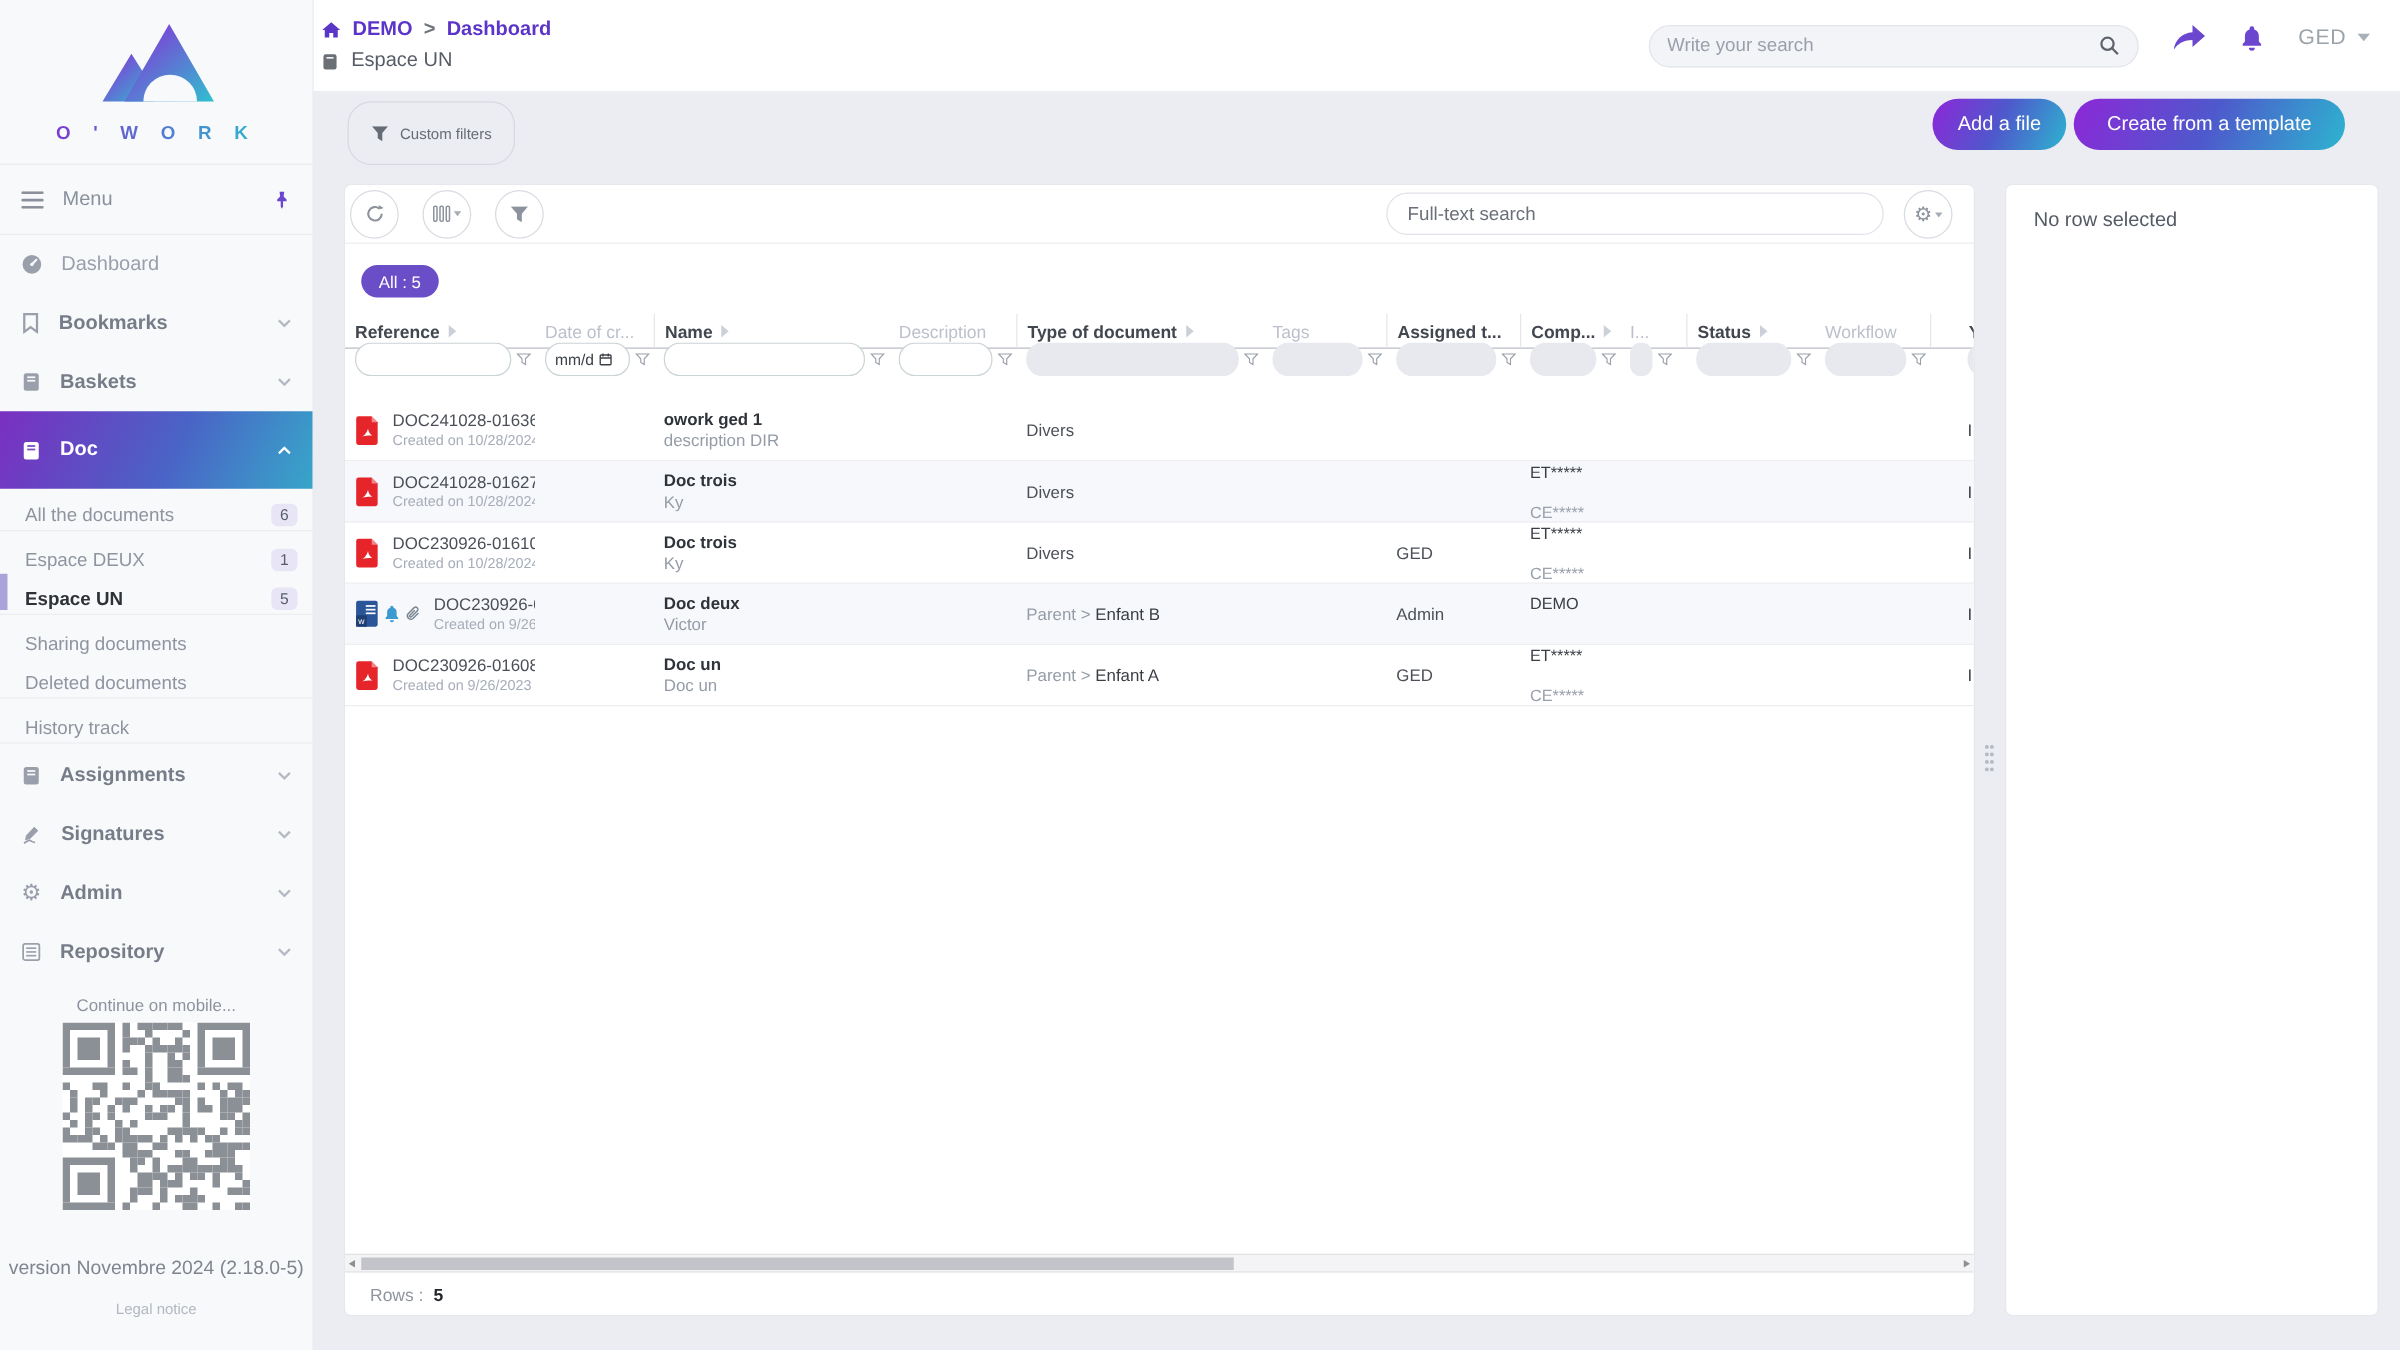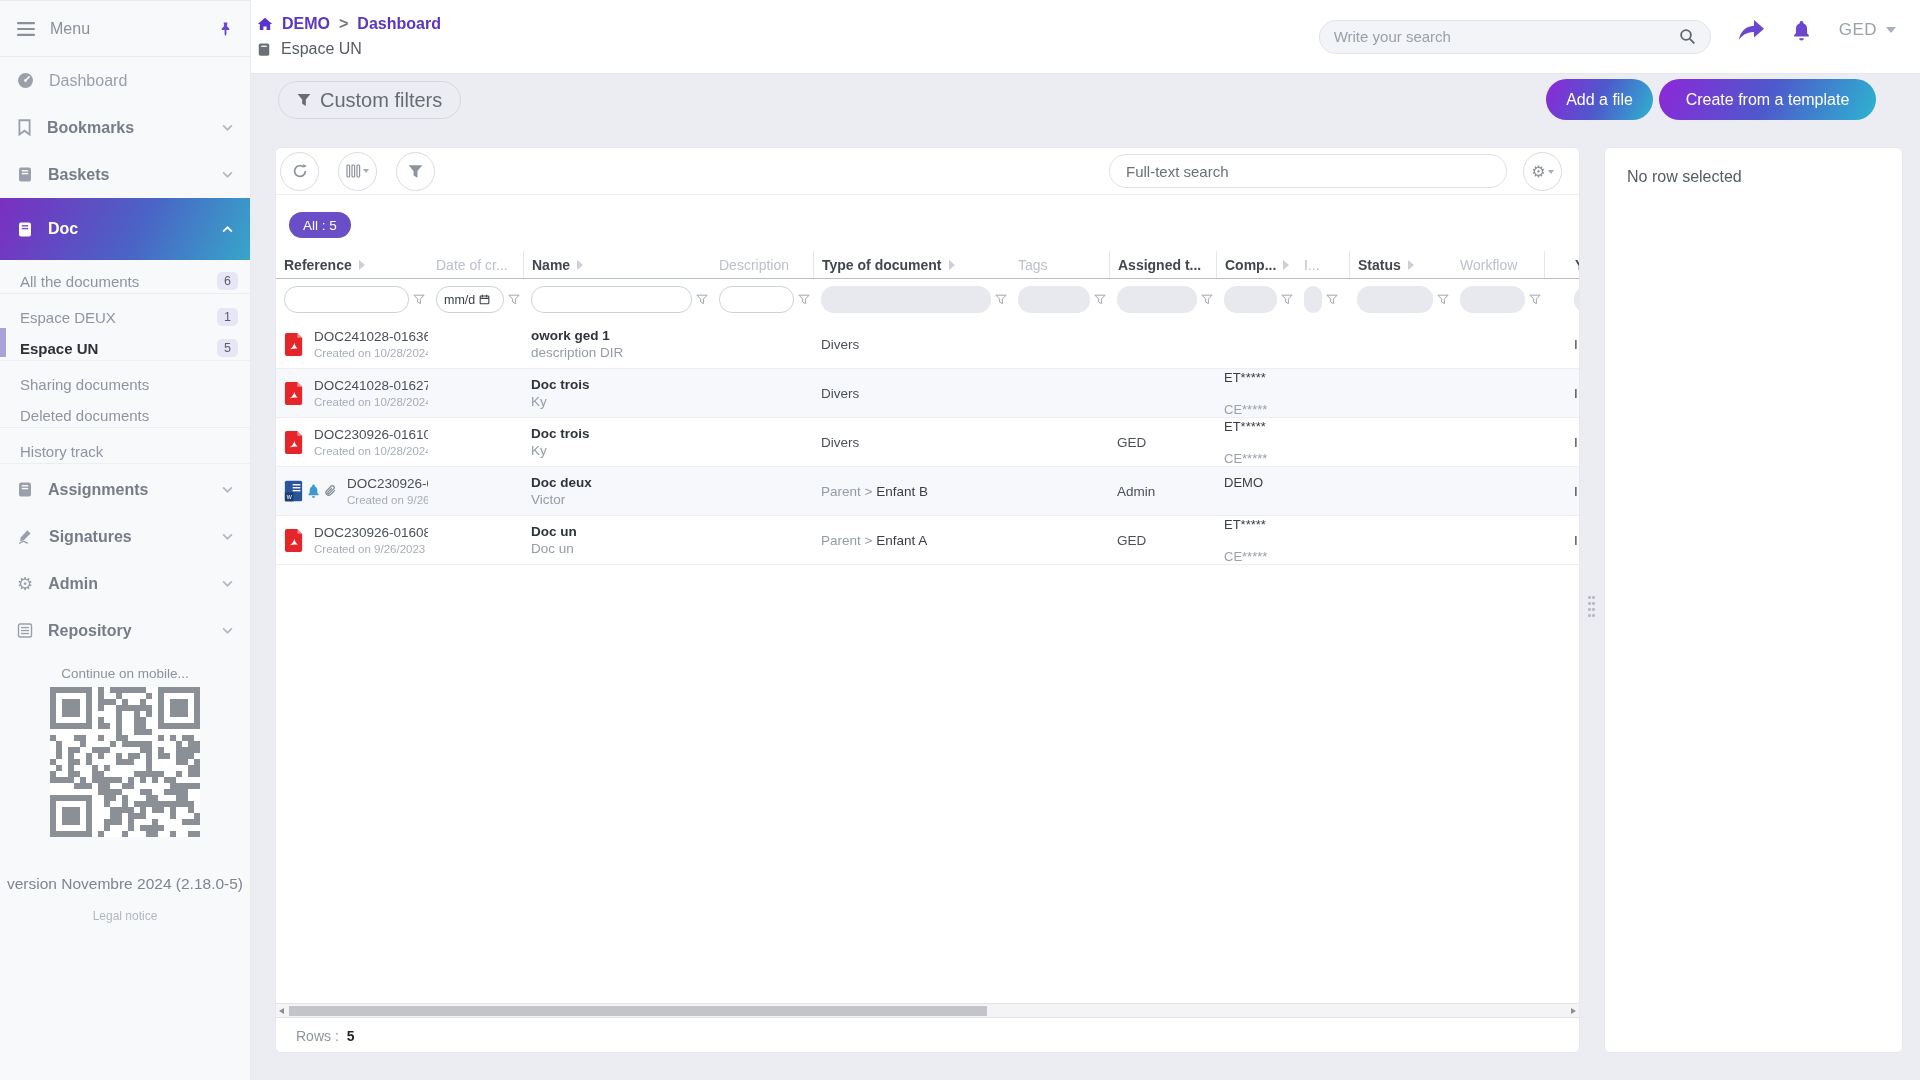--- a/index.html
+++ b/index.html
@@ -40,21 +40,21 @@
   .crumb-sep{color:#6f747c}
   .space-line{display:flex;align-items:center;gap:10px;margin-top:7px;font-size:16px;color:#565c66;font-weight:normal}
   .top-right{margin-left:auto;display:flex;align-items:flex-start;gap:28px;padding-right:24px}
   .search-pill{width:392px;height:34px;border:1px solid #e2e4eb;background:#f3f4f8;border-radius:17px;display:flex;align-items:center;padding:0 14px;gap:8px}
   .search-pill input{flex:1;border:none;outline:none;background:transparent;font-size:15px;color:#4b5058;font-family:inherit}
   .search-pill input::placeholder{color:#9aa0ab}
   .user-menu{display:flex;align-items:center;gap:9px;color:#9aa2aa;font-size:17px;letter-spacing:.5px}
   .caret{width:0;height:0;border-left:5px solid transparent;border-right:5px solid transparent;border-top:6px solid #aab0b8}
 
   
-  .custom-filters{position:absolute;left:278px;top:81px;height:38px;border:1px solid #d6d9e0;border-radius:19px;display:flex;align-items:center;gap:9px;padding:0 18px;color:#666c75;font-size:20px;background:transparent;cursor:pointer}
+  .custom-filters{position:absolute;left:278px;top:81px;height:51px;border:1px solid #d6d9e0;border-radius:19px;display:flex;align-items:center;gap:9px;padding:0 18px;color:#666c75;font-size:12px;background:transparent;cursor:pointer}
   .grad-btn{position:absolute;top:79px;height:41px;border:none;border-radius:21px;color:#fff;font-size:16px;font-family:inherit;display:flex;align-items:center;justify-content:center;background:linear-gradient(115deg,#8d27d8 0%,#4e59cc 50%,#2db4cf 100%);cursor:pointer}
   .add-file{left:1546px;width:107px}
   .create-tpl{left:1659px;width:217px}
 
   
   .card{position:absolute;left:275px;top:147px;width:1305px;height:906px;background:#fff;border:1px solid #e6e8ee;border-radius:6px;overflow:hidden}
   .toolbar{position:relative;height:47px;border-bottom:1px solid #ebedf2;display:flex;align-items:center;gap:19px;padding:0 4px}
   .circle{width:39px;height:39px;border:1px solid #d8dbe2;border-radius:50%;background:#fff;display:flex;align-items:center;justify-content:center;color:#8d939c;gap:2px;cursor:pointer}
   .ft-wrap{position:absolute;left:833px;top:6px;width:398px;height:34px;border:1px solid #dfe2e9;border-radius:17px;display:flex;align-items:center;padding:0 16px}
   .ft-wrap input{flex:1;border:none;outline:none;background:transparent;font-size:15px;color:#595f68;font-family:inherit}
@@ -62,21 +62,21 @@
   .gear-btn{position:absolute;left:1247px;top:4px}
   .gearglyph{font-family:"DejaVu Sans",sans-serif;font-size:16px;line-height:1;color:#8d939c}
   .mini-caret{width:0;height:0;border-left:3.5px solid transparent;border-right:3.5px solid transparent;border-top:4px solid #a7adb6}
   .chip{position:absolute;left:13px;top:64px;height:26px;border-radius:13px;background:#6a4ec8;color:#fff;font-size:13.5px;display:flex;align-items:center;padding:0 14px;cursor:pointer}
 
   .thead{position:absolute;top:103px;left:0;width:1305px;height:28px;display:flex;align-items:center;border-bottom:1px solid #b9bdc4}
   .hc{flex:0 0 auto;height:100%;display:flex;align-items:center;gap:7px;padding:0 8px;font-size:14px;font-weight:bold;color:#42474f;overflow:hidden;white-space:nowrap}
   .hc.muted{font-weight:normal;color:#bcc0ca}
   .hc.bl{border-left:1px solid #e4e6eb}
   .sortarr{width:0;height:0;border-left:6px solid #ccd0d8;border-top:5px solid transparent;border-bottom:5px solid transparent;flex:0 0 auto}
-  .tfilter{position:absolute;top:131px;left:0;width:1305px;height:41px;display:flex;align-items:center}
+  .tfilter{position:absolute;top:119px;left:0;width:1305px;height:41px;display:flex;align-items:center}
   .fc{flex:0 0 auto;display:flex;align-items:center;gap:4px;padding:0 3px 0 8px;overflow:hidden}
   .fin{height:27px;border:1px solid #cbd4d6;border-radius:13px;background:#fff;flex:1;min-width:0;padding:0 10px;font-size:13px;color:#555;font-family:inherit;outline:none}
   .datein{height:27px;border:1px solid #cbd4d6;border-radius:13px;background:#fff;flex:1;display:flex;align-items:center;gap:4px;padding:0 7px;font-size:12.5px;color:#3c4148;white-space:nowrap}
   .fdis{height:27px;border-radius:13px;background:#e7e9ee;flex:1}
   .fnl{flex:0 0 auto;color:#9aa0a9;display:flex}
 
   .rows{position:absolute;top:172px;left:0;width:1305px}
   .trow{display:flex;align-items:center;height:49px;border-bottom:1px solid #ededf2;cursor:pointer}
   .trow.alt{background:#f7f8fb}
   .tc{flex:0 0 auto;padding:0 8px;overflow:hidden;white-space:nowrap}
@@ -109,20 +109,36 @@
   .dot{width:2.5px;height:2.5px;border-radius:50%;background:#b6bac2}
 
   .ic{display:flex;flex:0 0 auto}
 </style>
 </head>
 <body>
 
 <div class="app">
 
   <aside class="sidebar">
+    <div class="logo">
+      <span class="ic">
+        <svg width="96" height="78" viewBox="0 0 120 98">
+          <defs>
+              <linearGradient id="lg" x1="0" y1="0" x2="1" y2="1">
+            <stop offset="0" stop-color="#8d27d8"></stop>
+                <stop offset="1" stop-color="#2fc0cf"></stop>
+          </linearGradient>
+            </defs>
+          <path d="M6 82 L35 34 L58 70 L58 82 Z" fill="url(#lg)"></path>
+          <path d="M28 82 L73 4 L118 82 Z" fill="url(#lg)"></path>
+          <path d="M47 82 A27 27 0 0 1 101 82 Z" fill="#f8f9fb"></path>
+        </svg>
+      </span>
+      <span class="wordmark">O ' W O R K</span>
+    </div>
     <div class="sdiv"></div>
 
     <div class="menu-row">
       <span class="ic">
         <svg width="18" height="14" viewBox="0 0 18 14" fill="#8b919c">
             <rect width="18" height="2.2" rx="1"></rect>
             <rect y="5.9" width="18" height="2.2" rx="1"></rect>
             <rect y="11.8" width="18" height="2.2" rx="1"></rect>
           </svg>
       </span>

